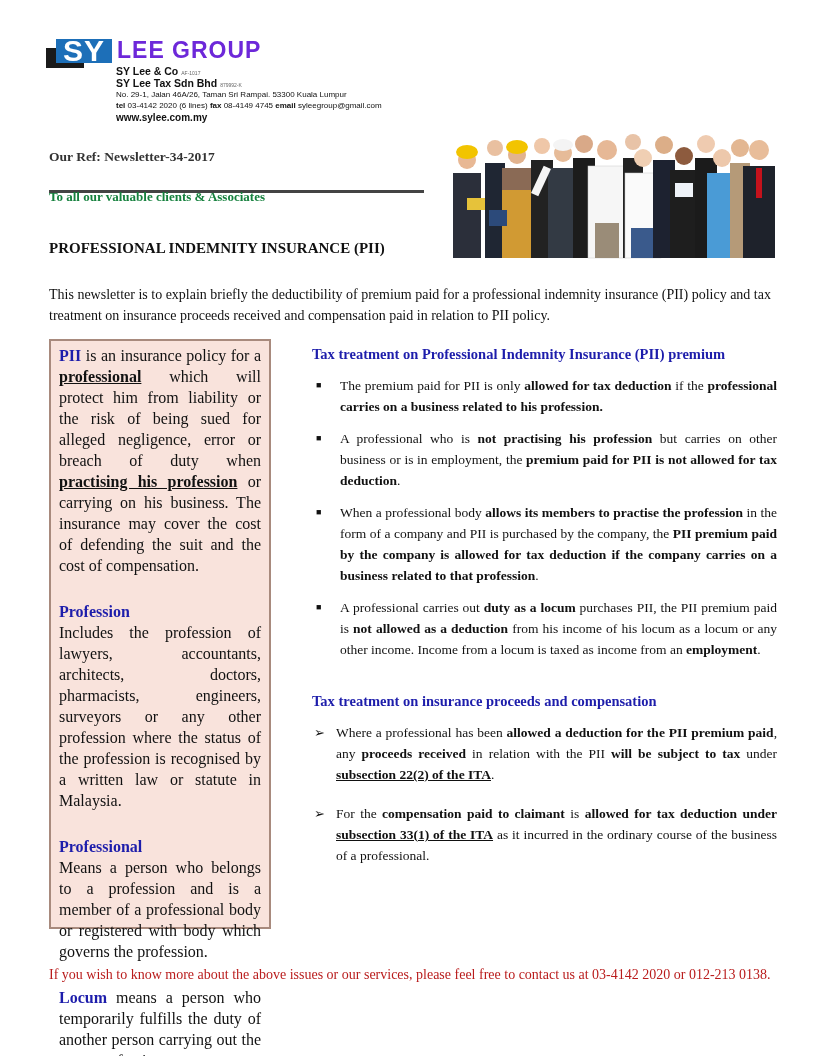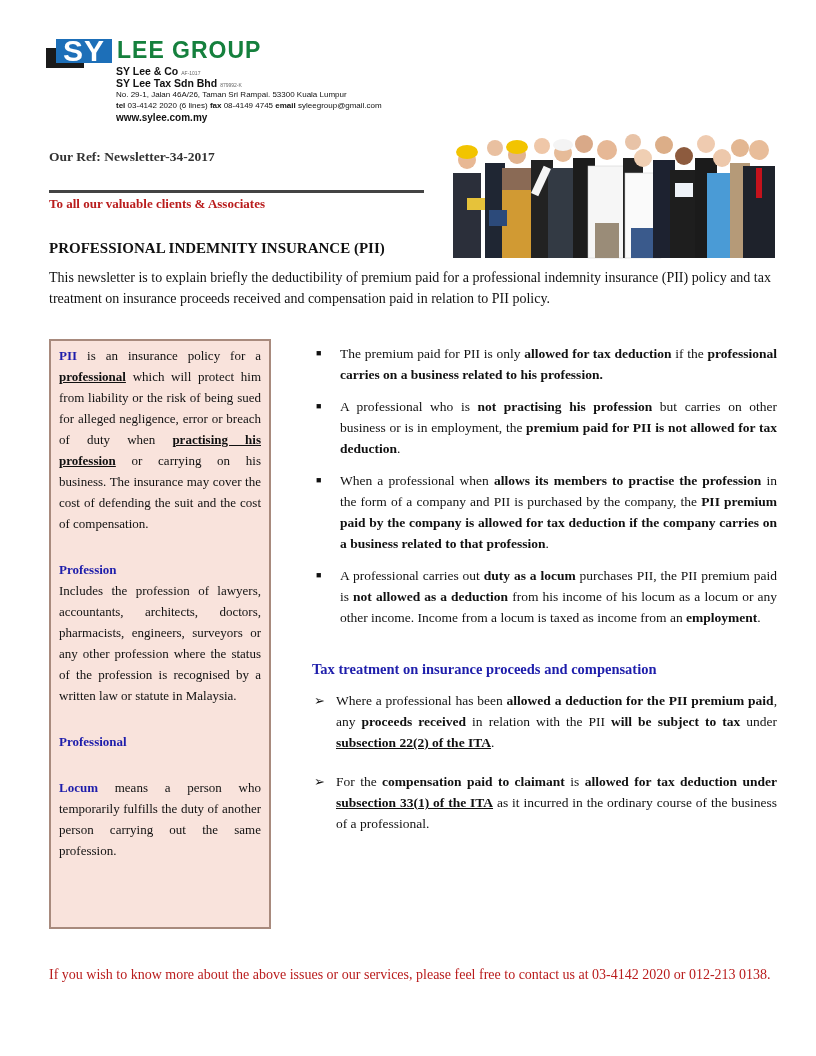--- a/index.html
+++ b/index.html
@@ -2,39 +2,39 @@
 <html><head>
 <meta charset="utf-8">
 <style>
   html, body { margin: 0; padding: 0; background: #ffffff; }
   body { width: 816px; height: 1056px; position: relative; overflow: hidden; font-family: "Liberation Serif", serif; color: #111; }
   .abs { position: absolute; }
 
   
   .logo-shadow { left: 46px; top: 48px; width: 38px; height: 20px; background: #1a1a1a; }
   .logo-box { left: 56px; top: 39px; width: 56px; height: 24px; background: #1d6fb8; color: #fff; font-family: "Liberation Sans", sans-serif; font-weight: bold; font-size: 30px; line-height: 24px; text-align: center; letter-spacing: 1px; }
-  .logo-text { left: 117px; top: 36px; font-family: "Liberation Sans", sans-serif; font-weight: bold; font-size: 23px; letter-spacing: 1px; color: #15803d; line-height: 28px; }
+  .logo-text { left: 117px; top: 36px; font-family: "Liberation Sans", sans-serif; font-weight: bold; font-size: 23px; letter-spacing: 1px; color: #6d28d9; line-height: 28px; }
   .co-line { left: 116px; font-family: "Liberation Sans", sans-serif; font-weight: bold; font-size: 10.5px; color: #111; line-height: 12px; white-space: nowrap; }
   .co-line .regno { font-weight: normal; font-size: 5px; color: #666; margin-left: 3px; }
   .addr-line { left: 116px; font-family: "Liberation Sans", sans-serif; font-size: 8px; color: #111; line-height: 10px; white-space: nowrap; }
   .addr-line b { font-weight: bold; }
   .web-line { left: 116px; top: 112px; font-family: "Liberation Sans", sans-serif; font-weight: bold; font-size: 10px; color: #111; }
 
   .ref { left: 49px; top: 149px; font-size: 13.5px; font-weight: bold; color: #333; }
   .rule { left: 49px; top: 190px; width: 375px; height: 3px; background: #444; }
-  .to-all { left: 49px; top: 196px; font-size: 13px; font-weight: bold; color: #b91c1c; }
+  .to-all { left: 49px; top: 189px; font-size: 13px; font-weight: bold; color: #15803d; }
   .main-title { left: 49px; top: 240px; font-size: 15px; font-weight: bold; color: #111; }
 
   
   .people { left: 445px; top: 128px; width: 335px; height: 142px; }
 
-  .intro { left: 49px; top: 267px; width: 730px; font-size: 14px; line-height: 21px; color: #111; }
+  .intro { left: 49px; top: 284px; width: 730px; font-size: 14px; line-height: 21px; color: #111; }
 
   
-  .sidebox { left: 49px; top: 339px; width: 222px; height: 590px; background: #f9e3dc; border: 2px solid #a88a7d; padding: 4px 8px; box-sizing: border-box; font-size: 13px; line-height: 21px; color: #111; text-align: justify; }
+  .sidebox { left: 49px; top: 339px; width: 222px; height: 590px; background: #f9e3dc; border: 2px solid #a88a7d; padding: 4px 8px; box-sizing: border-box; font-size: 16px; line-height: 21px; color: #111; text-align: justify; }
   .sidebox p { margin: 0; }
   .sidebox .blue { color: #1d1dab; font-weight: bold; }
   .sidebox .sec { margin-top: 25px; }
   .sidebox u b, .ulb { text-decoration: underline; font-weight: bold; }
 
   
   .rcol { left: 312px; top: 343px; width: 465px; font-size: 13.5px; line-height: 21px; color: #111; }
   .rcol h2 { margin: 0 0 10px 0; font-size: 14.5px; color: #1d1dab; font-weight: bold; line-height: 22px; }
   .rcol ul { list-style: none; margin: 0; padding: 0; }
   .rcol li { position: relative; padding-left: 28px; text-align: justify; margin-bottom: 11px; }
@@ -125,29 +125,30 @@
       <circle cx="314" cy="22" r="10" fill="#e8bd9a"></circle>
       <rect x="311" y="40" width="6" height="30" fill="#c4121c"></rect>
   </g>
 </svg>
 
 <div class="abs intro">This newsletter is to explain briefly the deductibility of premium paid for a professional indemnity insurance (PII) policy and tax treatment on insurance proceeds received and compensation paid in relation to PII policy.</div>
 
 <div class="abs sidebox">
   <p><span class="blue">PII</span><span> is an insurance policy for a </span><span class="ulb">professional</span><span> which will protect him from liability or the risk of being sued for alleged negligence, error or breach of duty when </span><span class="ulb">practising his profession</span><span> or carrying on his business. The insurance may cover the cost of defending the suit and the cost of compensation.</span></p>
   <p class="sec"><span class="blue">Profession</span><br><span>Includes the profession of lawyers, accountants, architects, doctors, pharmacists, engineers, surveyors or any other profession where the status of the profession is recognised by a written law or statute in Malaysia.</span></p>
-  <p class="sec"><span class="blue">Professional</span><br></p>
+  <p class="sec"><span class="blue">Professional</span><br><span>Means a person who belongs to a profession and is a member of a professional body or registered with body which governs the profession.</span></p>
   <p class="sec"><span class="blue">Locum</span><span> means a person who temporarily fulfills the duty of another person carrying out the same profession.</span></p>
 </div>
 
 <div class="abs rcol">
+  <h2>Tax treatment on Professional Indemnity Insurance (PII) premium</h2>
   <ul>
     <li><span class="bullet">■</span><span>The premium paid for PII is only </span><b>allowed for tax deduction</b><span> if the </span><b>professional carries on a business related to his profession.</b></li>
     <li><span class="bullet">■</span><span>A professional who is </span><b>not practising his profession</b><span> but carries on other business or is in employment, the </span><b>premium paid for PII is not allowed for tax deduction</b><span>.</span></li>
-    <li><span class="bullet">■</span><span>When a professional when </span><b>allows its members to practise the profession</b><span> in the form of a company and PII is purchased by the company, the </span><b>PII premium paid by the company is allowed for tax deduction if the company carries on a business related to that profession</b><span>.</span></li>
+    <li><span class="bullet">■</span><span>When a professional body </span><b>allows its members to practise the profession</b><span> in the form of a company and PII is purchased by the company, the </span><b>PII premium paid by the company is allowed for tax deduction if the company carries on a business related to that profession</b><span>.</span></li>
     <li><span class="bullet">■</span><span>A professional carries out </span><b>duty as a locum</b><span> purchases PII, the PII premium paid is </span><b>not allowed as a deduction</b><span> from his income of his locum as a locum or any other income. Income from a locum is taxed as income from an </span><b>employment</b><span>.</span></li>
   </ul>
   <h2 class="h2b">Tax treatment on insurance proceeds and compensation</h2>
   <ul class="arrows">
     <li><span class="arrow">➢</span><span>Where a professional has been </span><b>allowed a deduction for the PII premium paid</b><span>, any </span><b>proceeds received</b><span> in relation with the PII </span><b>will be subject to tax</b><span> under </span><span class="ulb">subsection 22(2) of the ITA</span><span>.</span></li>
     <li><span class="arrow">➢</span><span>For the </span><b>compensation paid to claimant</b><span> is </span><b>allowed for tax deduction under </b><span class="ulb">subsection 33(1) of the ITA</span><span> as it incurred in the ordinary course of the business of a professional.</span></li>
   </ul>
 </div>
 
 <div class="abs footer">If you wish to know more about the above issues or our services, please feel free to contact us at 03-4142 2020 or 012-213 0138.</div>

